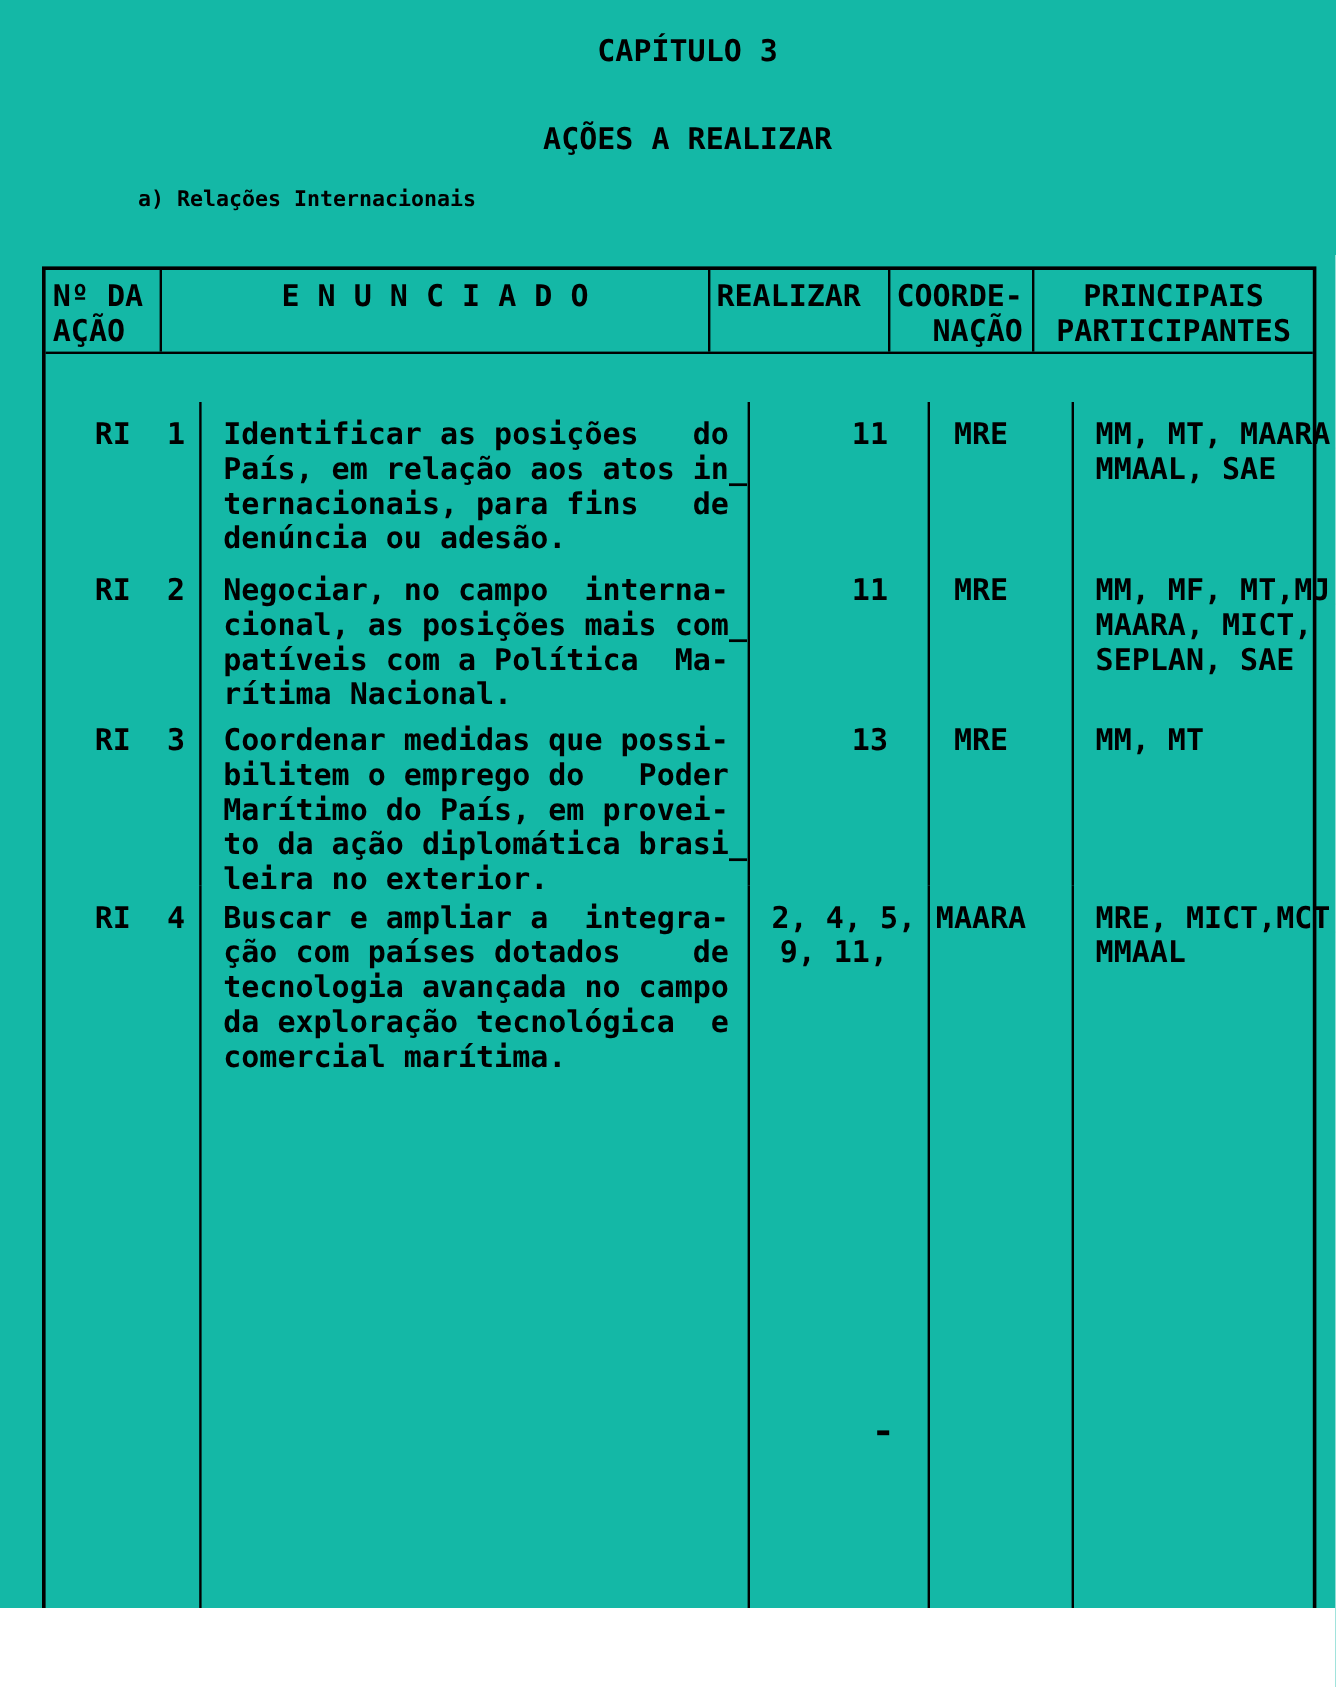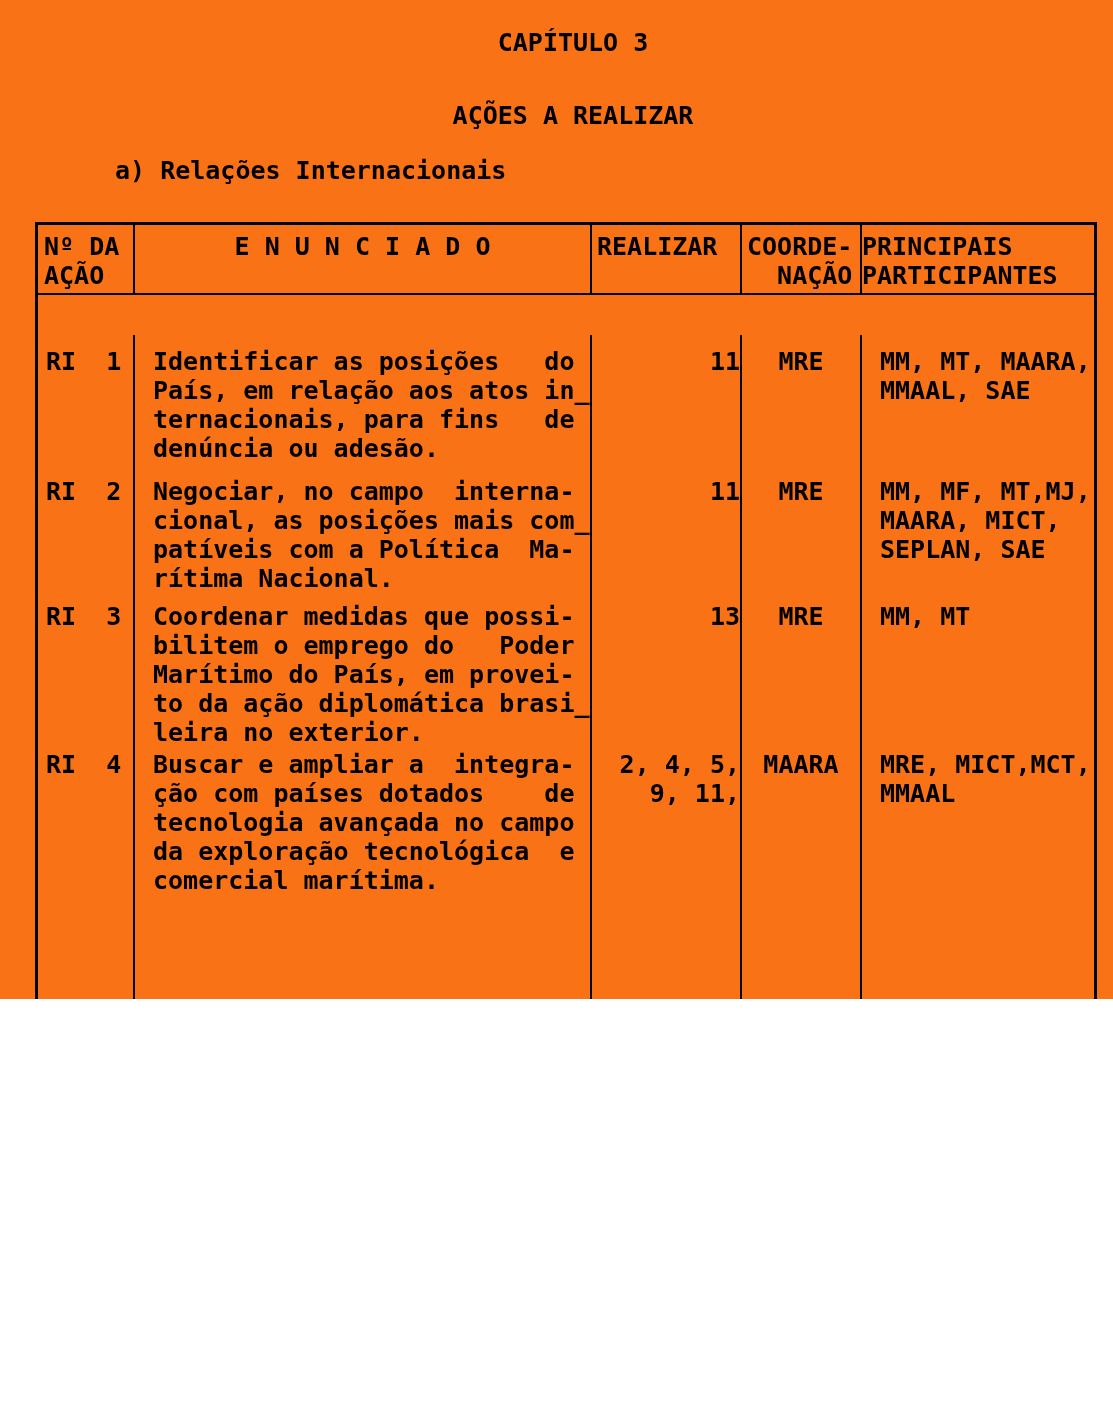--- a/index.html
+++ b/index.html
@@ -1,20 +1,20 @@
 <!DOCTYPE html>
 <html lang="pt"><head>
 <meta charset="utf-8">
 <style>
   html, body { margin: 0; padding: 0; background: #ffffff; }
   .page {
     position: relative;
     width: 1113px;
-    height: 999px;
-    background: #f97316;
+    height: 1340px;
+    background: #14b8a6;
     color: #000;
     font-family: "DejaVu Sans Mono", "Liberation Mono", monospace;
     font-weight: 700;
     overflow: hidden;
   }
   .centered-title {
     position: absolute;
     left: 35px;
     width: 1062px;
     text-align: center;
@@ -22,21 +22,21 @@
     padding-left: 14px;
     box-sizing: border-box;
     white-space: pre;
   }
   .chapter-title { top: 28px; }
   .section-title { top: 101px; }
   .subsection-label {
     position: absolute;
     left: 115px;
     top: 156px;
-    font-size: 25px;
+    font-size: 18px;
     white-space: pre;
   }
   .doc-table {
     position: absolute;
     left: 35px;
     top: 222px;
     width: 1062px;
     height: 1168px;
     border: 3px solid #000;
     box-sizing: border-box;
@@ -57,27 +57,27 @@
     grid-template-columns: 95px 457px 150px 120px 1fr;
     grid-template-rows: 130px 125px 148px 1fr;
   }
   .cell {
     white-space: pre;
     font-size: 25px;
     line-height: 29px;
     box-sizing: border-box;
   }
   .thead .cell { padding-top: 7px; }
-  .tbody .cell { padding-top: 12px; }
+  .tbody .cell { padding-top: 12px; margin-left: 33px; }
   .col-b { border-left: 2px solid #000; }
   .head-num   { padding-left: 6px; }
   .head-enun  { text-align: center; }
   .head-obj   { padding-left: 5px; }
   .head-coord { padding-left: 5px; }
-  .head-part  { }
+  .head-part  { text-align: center; }
   .cell-num   { padding-left: 8px; }
   .cell-enun  { padding-left: 18px; }
   .cell-obj   { padding-left: 18px; text-align: right; }
   .cell-coord { text-align: center; }
   .cell-part  { padding-left: 18px; }
   .stray-mark {
     position: absolute;
     left: 731px;
     top: 1192px;
     width: 10px;

